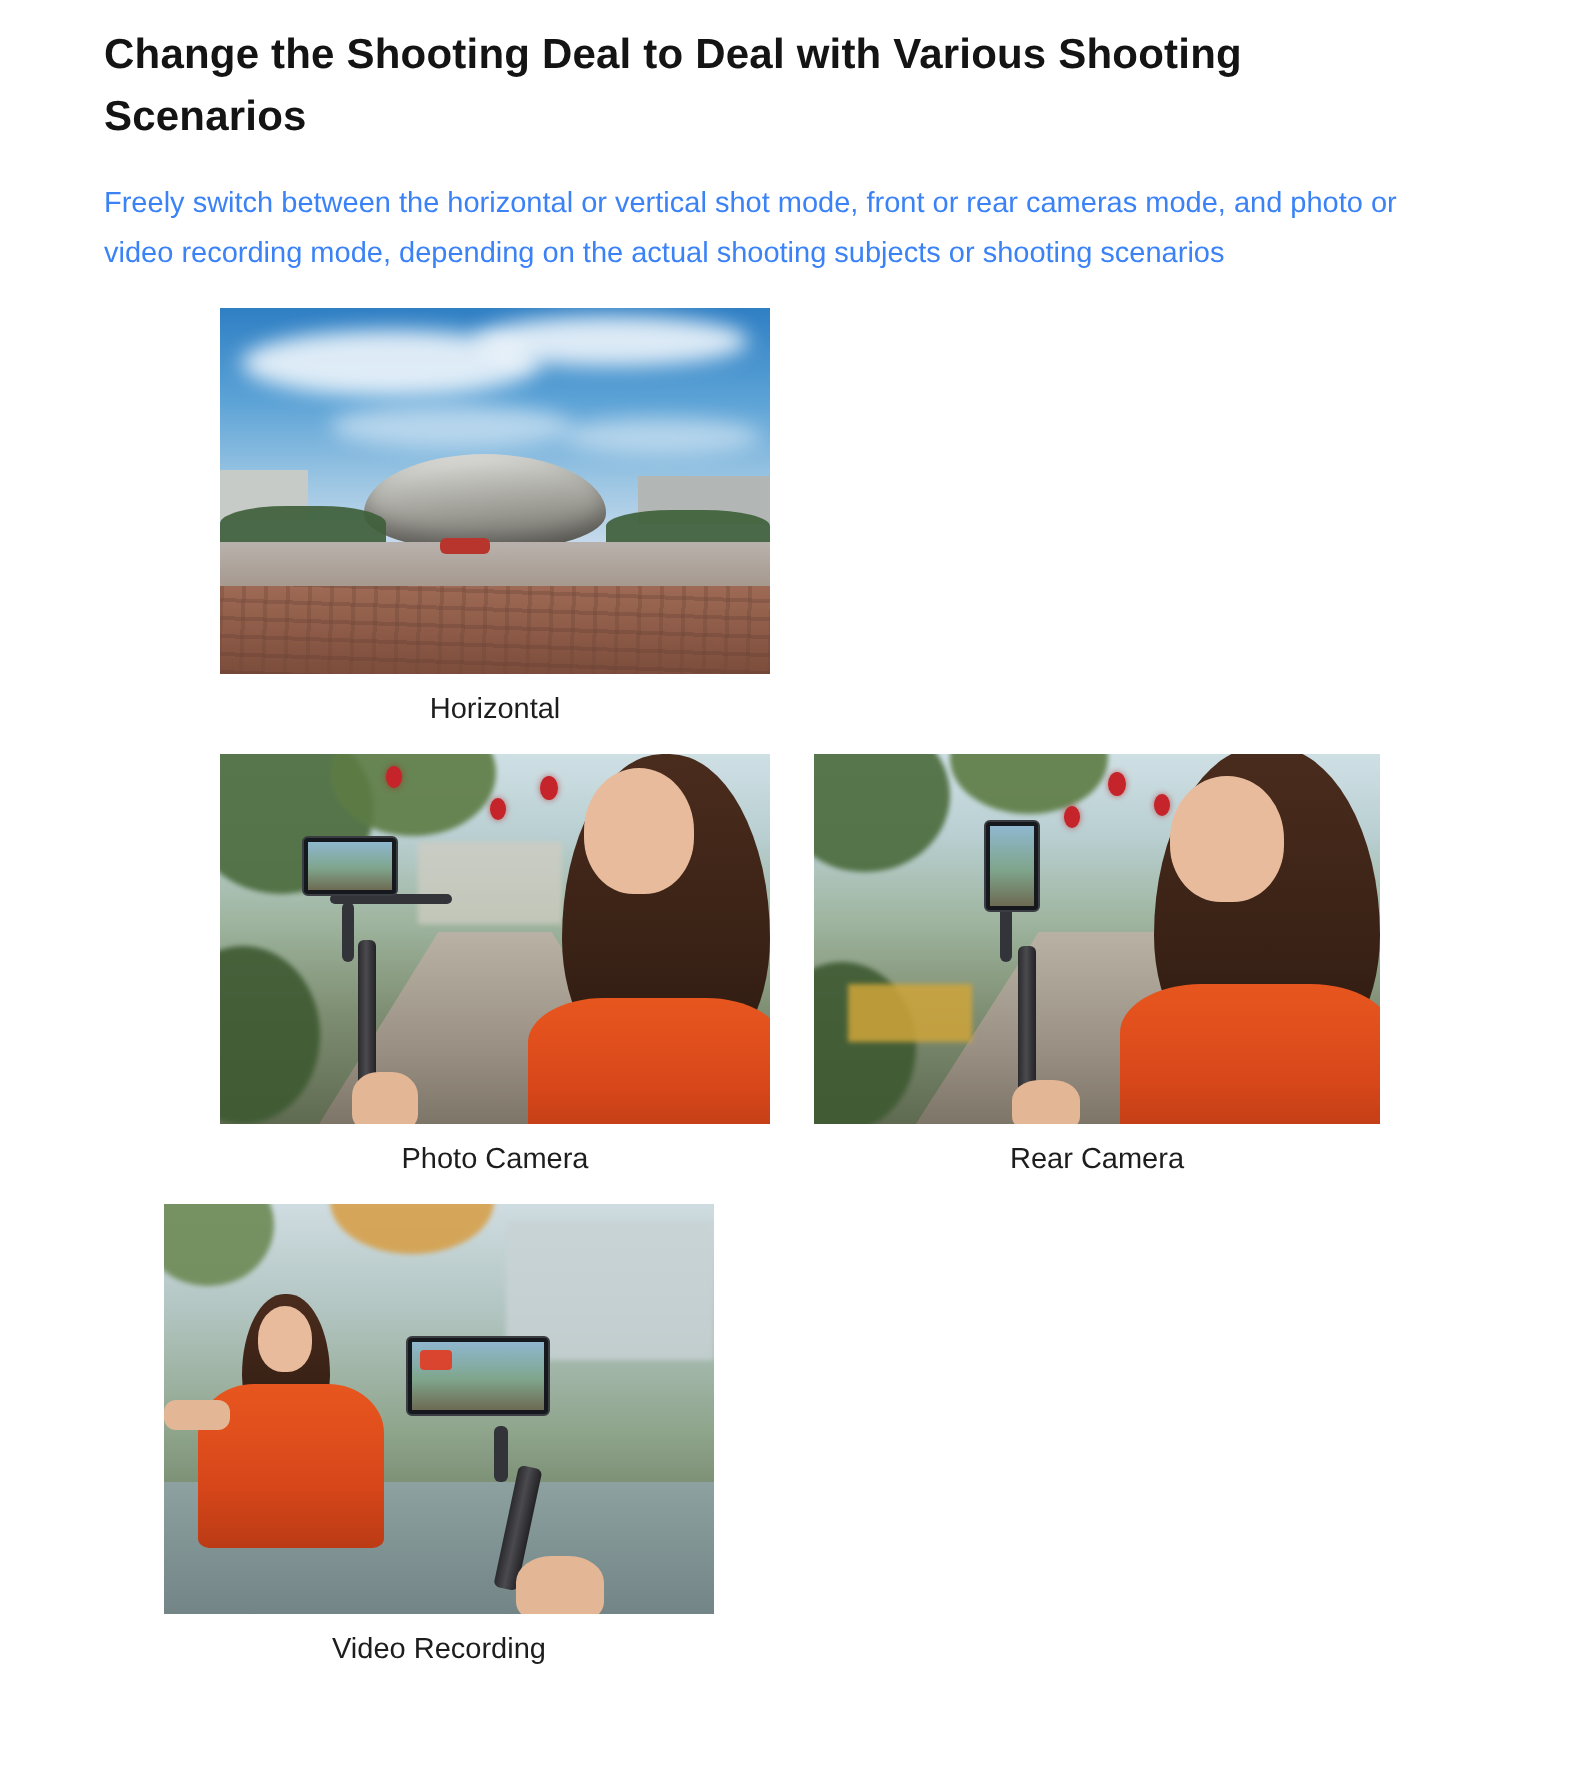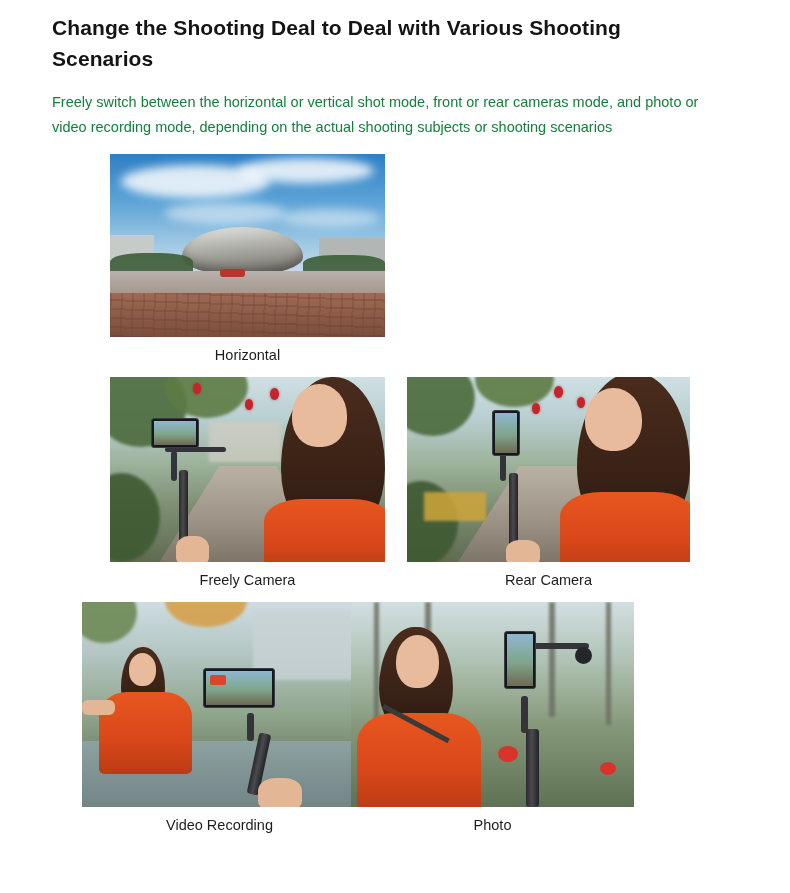--- a/index.html
+++ b/index.html
@@ -26,21 +26,21 @@
     line-height: 31px;
     font-weight: 700;
     color: #141414;
     margin: 0 0 16px 0;
     letter-spacing: 0.1px;
     max-width: 640px;
   }
   .subcopy {
     font-size: 14.5px;
     line-height: 25px;
-    color: #15803d;
+    color: #3b82f6;
     margin: 0 0 14px 0;
     max-width: 660px;
   }
   .grid {
     margin-top: 6px;
   }
   .row {
     display: flex;
     justify-content: flex-start;
     align-items: flex-start;
@@ -263,21 +263,21 @@
           <div class="face" style="left:66%;top:4%;width:20%;height:34%;"></div>
           <div class="sweater" style="left:56%;top:66%;width:46%;height:40%;"></div>
           <div class="gimbal-stick" style="left:25%;top:50%;width:9px;height:50%;"></div>
           <div class="gimbal-arm" style="left:22%;top:40%;width:6px;height:16%;"></div>
           <div class="gimbal-arm" style="left:20%;top:38%;width:22%;height:5px;"></div>
           <div class="phone" style="left:15%;top:22%;width:46px;height:28px;">
             <div class="phone-screen"></div>
           </div>
           <div class="hand" style="left:24%;top:86%;width:12%;height:16%;"></div>
         </div>
-        <div class="caption">Freely Camera</div>
+        <div class="caption">Photo Camera</div>
       </div>
 
       <div class="cell b">
         <div class="thumb shot-rc">
           <div class="street-bg"></div>
           <div class="foliage blur" style="left:-6%;top:-10%;width:30%;height:42%;"></div>
           <div class="foliage blur" style="left:24%;top:-14%;width:28%;height:30%;background:#5d7c44;"></div>
           <div class="foliage blur" style="left:-8%;top:56%;width:26%;height:46%;background:#3e5a32;"></div>
           <div class="street-path"></div>
           <div class="lantern" style="left:52%;top:5%;width:9px;height:12px;"></div>
@@ -316,40 +316,17 @@
           <div class="gimbal-arm" style="left:60%;top:54%;width:7px;height:14%;"></div>
           <div class="phone" style="left:44%;top:32%;width:70px;height:38px;">
             <div class="phone-screen"></div>
             <div style="position:absolute;left:6px;top:6px;width:16px;height:10px;background:#d9452f;border-radius:2px;"></div>
           </div>
           <div class="hand" style="left:64%;top:86%;width:16%;height:16%;"></div>
         </div>
         <div class="caption">Video Recording</div>
       </div>
 
-      <div class="cell b">
-        <div class="thumb shot-ph">
-          <div class="park-bg" style="background:linear-gradient(180deg,#d2dfe2 0%,#aec1b2 30%,#85997a 60%,#5f7154 100%);"></div>
-          <div class="trunk blur" style="left:8%;top:0;width:5px;height:58%;"></div>
-          <div class="trunk blur" style="left:26%;top:0;width:6px;height:52%;"></div>
-          <div class="trunk blur" style="left:70%;top:0;width:6px;height:56%;"></div>
-          <div class="trunk blur" style="left:90%;top:0;width:5px;height:60%;"></div>
-          <div class="hair" style="left:10%;top:12%;width:26%;height:52%;"></div>
-          <div class="face" style="left:16%;top:16%;width:15%;height:26%;"></div>
-          <div class="sweater" style="left:2%;top:54%;width:44%;height:48%;"></div>
-          <div style="position:absolute;left:10%;top:58%;width:26%;height:5px;background:#3c3a38;transform:rotate(28deg);"></div>
-          <div class="gimbal-stick" style="left:62%;top:62%;width:13px;height:38%;"></div>
-          <div class="gimbal-arm" style="left:60%;top:46%;width:7px;height:18%;"></div>
-          <div class="gimbal-arm" style="left:58%;top:20%;width:26%;height:6px;"></div>
-          <div class="phone" style="left:54%;top:14%;width:30px;height:56px;">
-            <div class="phone-screen"></div>
-          </div>
-          <div style="position:absolute;left:79%;top:22%;width:17px;height:17px;background:#24262a;border-radius:50%;"></div>
-          <div class="flower" style="left:52%;top:70%;width:20px;height:16px;"></div>
-          <div class="flower" style="left:88%;top:78%;width:16px;height:13px;"></div>
-        </div>
-        <div class="caption">Photo</div>
-      </div>
 
     </div>
 
   </div>
 </div>
 
 </body></html>

